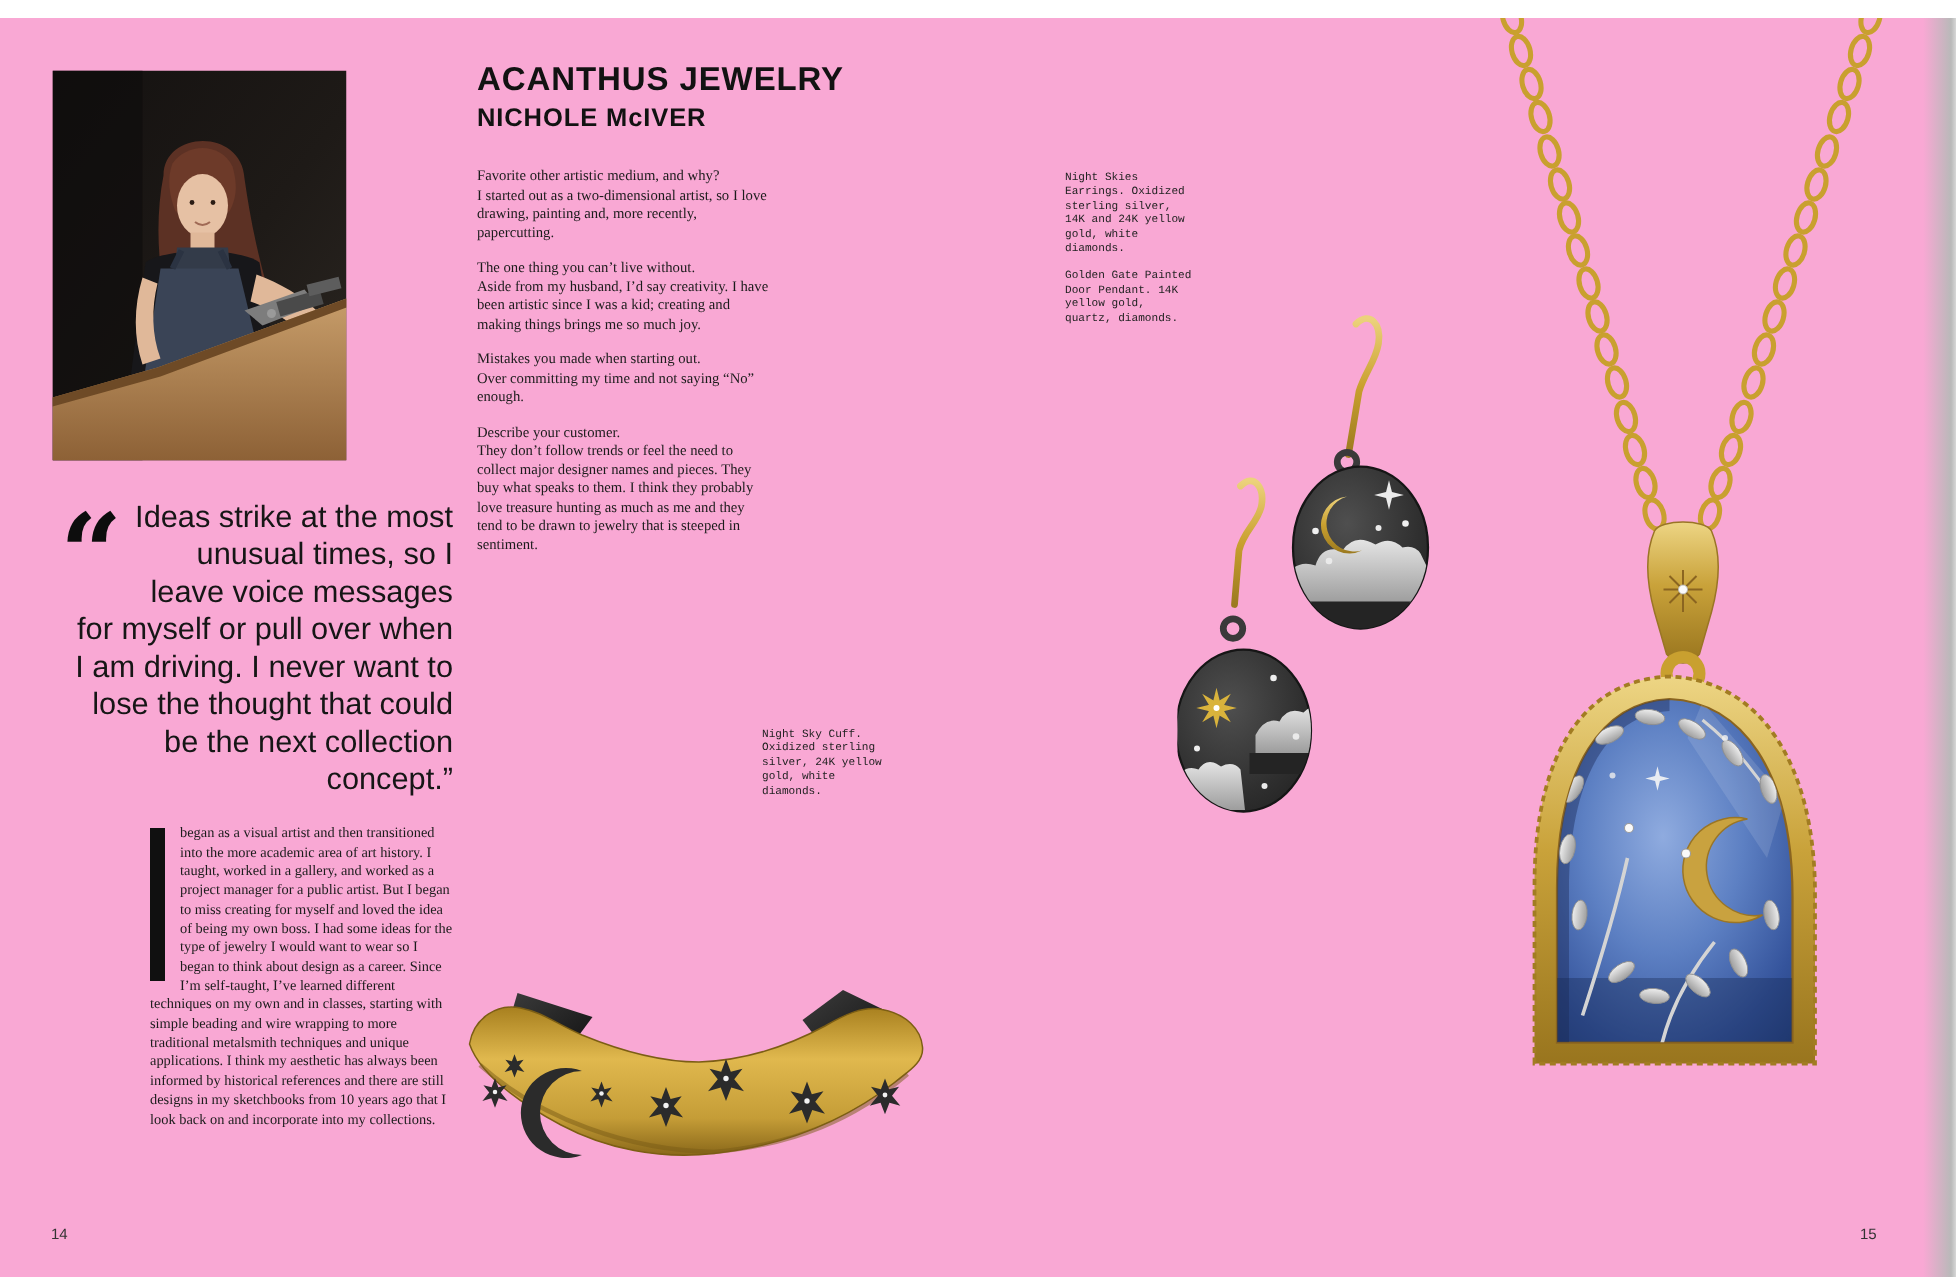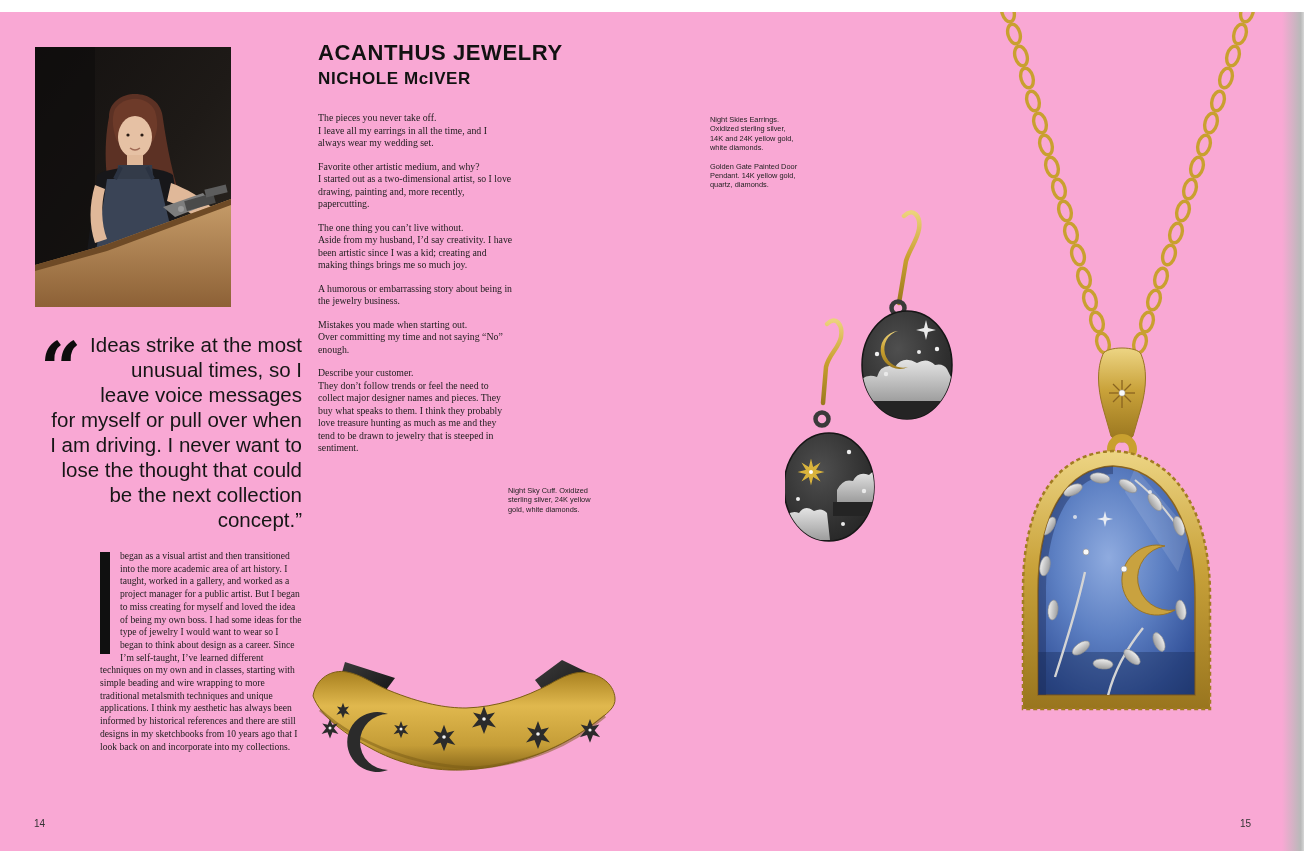--- a/index.html
+++ b/index.html
@@ -19,21 +19,21 @@
   .quote{position:absolute;left:40px;top:320px;width:262px;text-align:right;
     font-family:"Liberation Sans",sans-serif;font-size:20.5px;line-height:25px;color:#161616;}
   .quote-mark{float:left;font-family:"DejaVu Serif",serif;font-weight:bold;font-size:72px;
     line-height:.85;margin:6px 4px 0 0;color:#0d0d0d;}
   .bio{position:absolute;left:100px;top:538px;width:203px;font-size:9.6px;line-height:12.7px;}
   .drop-bar{float:left;width:10px;height:102px;background:#101010;margin:2px 10px 2px 0;
     color:transparent;overflow:hidden;font-size:8px;}
   .cap{position:absolute;font-family:"Liberation Sans",sans-serif;font-size:7.4px;
     line-height:9.4px;color:#222;}
   .cap-right{left:710px;top:103px;width:88px;}
-  .cap p{margin:0 0 9px 0;}
+  .cap p{margin:0 0 9px 0;font-family:Liberation Mono, monospace;}
   .cap-cuff{left:508px;top:474px;width:90px;}
   .pagenum{position:absolute;font-family:"Liberation Sans",sans-serif;font-size:10px;color:#333;}
   .pn-left{left:34px;top:806px;}
   .pn-right{left:1240px;top:806px;}
   svg{display:block;}
   .svg-earrings{position:absolute;left:785px;top:190px;}
   .svg-cuff{position:absolute;left:300px;top:638px;}
   .svg-pendant{position:absolute;left:985px;top:0;}
 </style>
 </head>
@@ -84,33 +84,28 @@
     </svg>
   </div>
 
   <div class="title-block">
     <div class="title">ACANTHUS JEWELRY</div>
     <div class="subtitle">NICHOLE McIVER</div>
   </div>
 
   <div class="qa-col">
     <div class="qa-block">
-      <div>The pieces you never take off.</div>
-      <div>I leave all my earrings in all the time, and I always wear my wedding set.</div>
-    </div>
-    <div class="qa-block">
       <div>Favorite other artistic medium, and why?</div>
       <div>I started out as a two-dimensional artist, so I love drawing, painting and, more recently, papercutting.</div>
     </div>
     <div class="qa-block">
       <div>The one thing you can’t live without.</div>
       <div>Aside from my husband, I’d say creativity. I have been artistic since I was a kid; creating and making things brings me so much joy.</div>
     </div>
     <div class="qa-block">
-      <div>A humorous or embarrassing story about being in the jewelry business.</div>
     </div>
     <div class="qa-block">
       <div>Mistakes you made when starting out.</div>
       <div>Over committing my time and not saying “No” enough.</div>
     </div>
     <div class="qa-block">
       <div>Describe your customer.</div>
       <div>They don’t follow trends or feel the need to collect major designer names and pieces. They buy what speaks to them. I think they probably love treasure hunting as much as me and they tend to be drawn to jewelry that is steeped in sentiment.</div>
     </div>
   </div>

